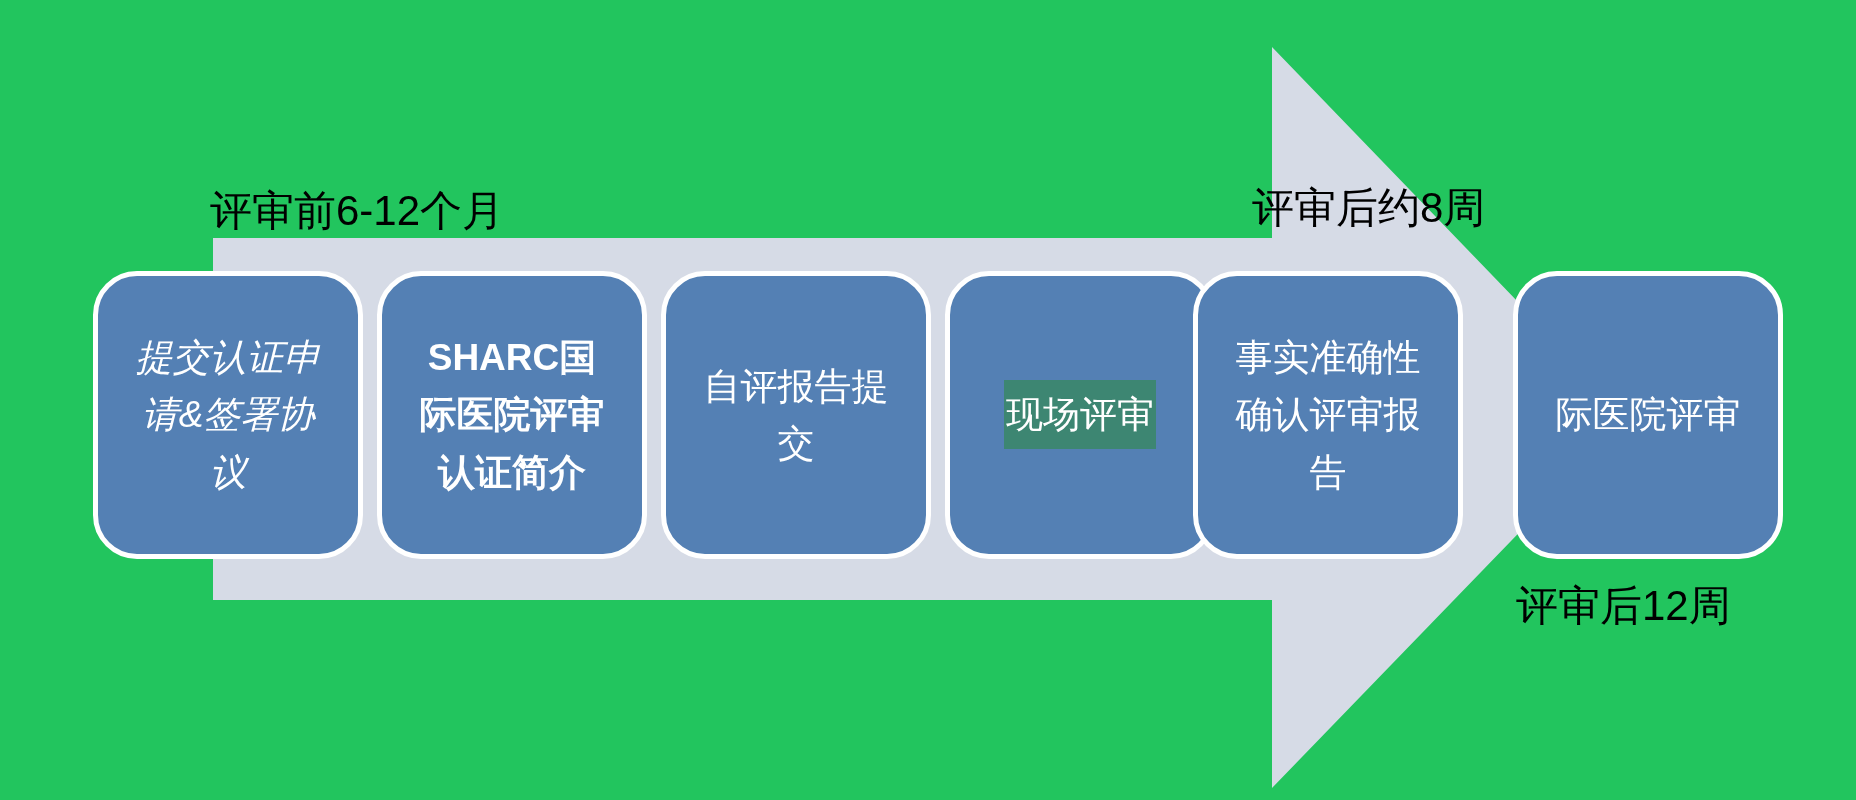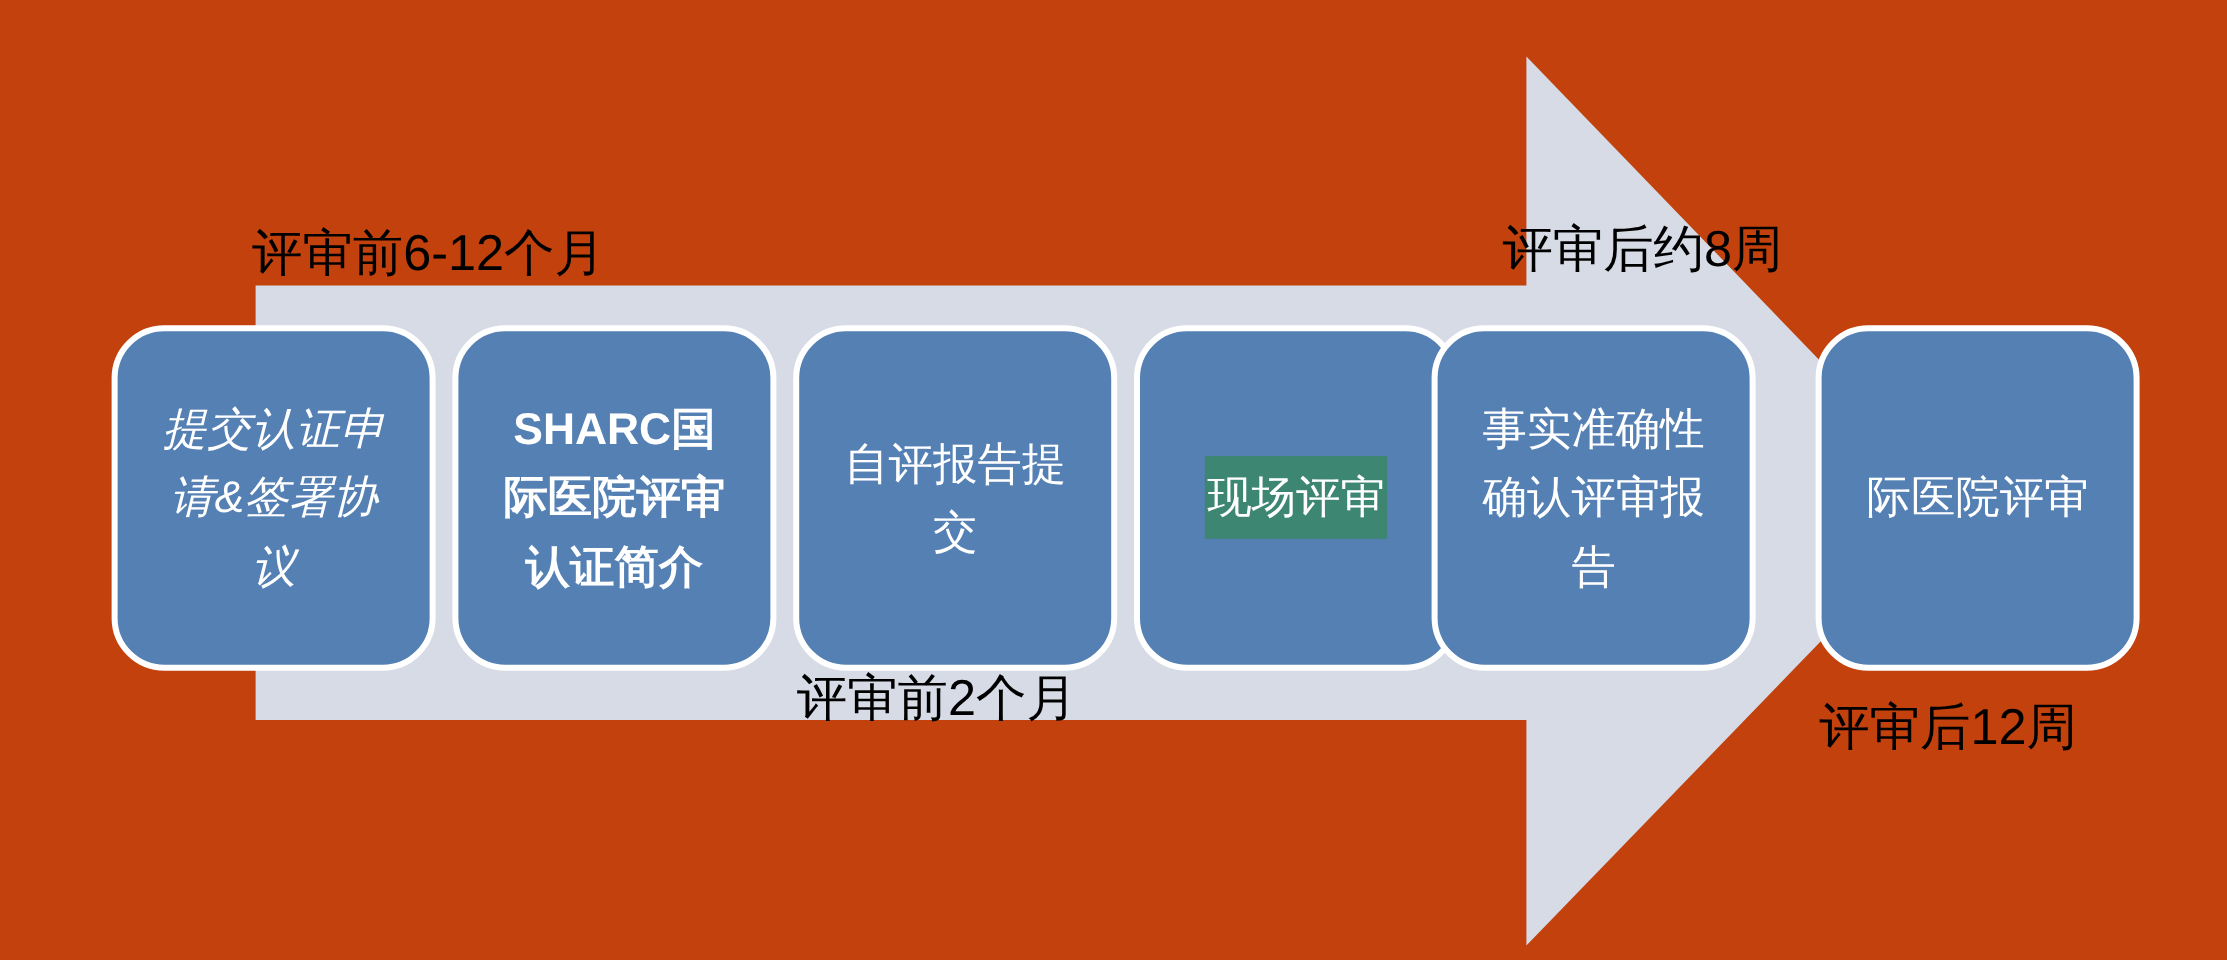--- a/index.html
+++ b/index.html
@@ -5,21 +5,21 @@
   html, body {
     margin: 0;
     padding: 0;
     background: #FFFFFF;
   }
   .stage {
     position: relative;
     width: 1856px;
     height: 800px;
     overflow: hidden;
-    background: #c2410c;
+    background: #22c55e;
     font-family: "Liberation Sans", sans-serif;
   }
   .arrow-svg {
     position: absolute;
     left: 0;
     top: 0;
     width: 1856px;
     height: 800px;
   }
   .step {
@@ -106,17 +106,16 @@
   <div class="step s5">
     <span class="step-text">事实准确性
 确认评审报
 告</span>
   </div>
 
   <div class="step s6">
     <span class="step-text">际医院评审</span>
   </div>
 
-  <div class="ann ann-bottom-mid">评审前2个月</div>
 
   <div class="ann ann-bottom-right">评审后12周</div>
 
 </div>
 
 </body></html>

